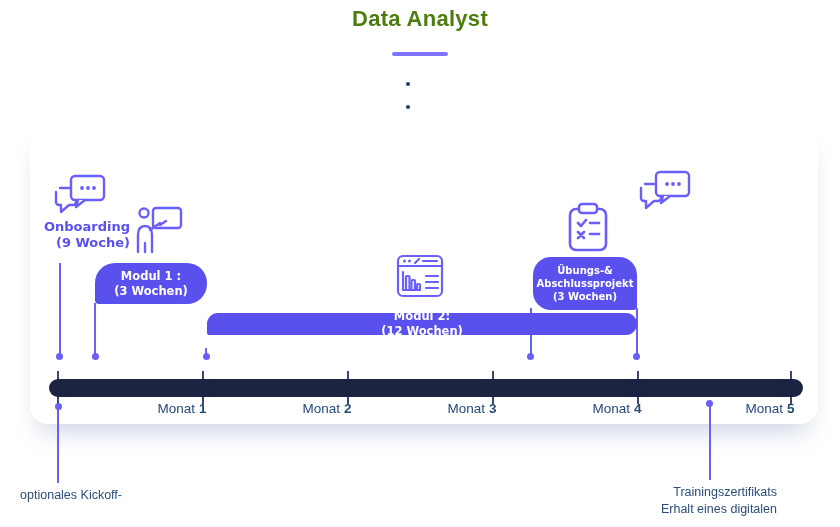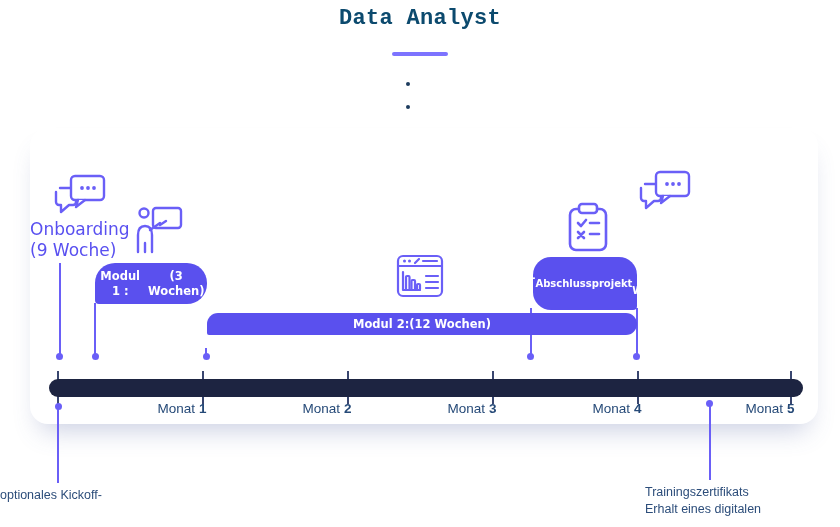--- a/index.html
+++ b/index.html
@@ -1,56 +1,56 @@
 <!DOCTYPE html>
 <html><head>
 <meta charset="utf-8">
 <style>
   html,body{margin:0;padding:0;background:#fff;}
   .stage{position:relative;width:840px;height:527px;background:#ffffff;overflow:hidden;
          font-family:"Liberation Sans",sans-serif;}
   
   .title{position:absolute;top:6px;left:0;width:100%;margin:0;text-align:center;
-         font-family:Liberation Mono, monospace;font-weight:bold;font-size:22px;
-         color:#0c4a6e;letter-spacing:.3px;}
+         font-family:Liberation Sans, sans-serif;font-weight:bold;font-size:22px;
+         color:#4d7c0f;letter-spacing:.3px;}
   .title-underline{position:absolute;top:52px;left:50%;transform:translateX(-50%);
          width:56px;height:4px;border-radius:2px;background:#7d73ff;}
   .bullets{position:absolute;top:72px;left:0;width:100%;display:flex;flex-direction:column;
          align-items:center;color:#1d3c5e;font-size:17px;}
   .bullet-row{display:flex;align-items:center;height:23px;}
   .bullet-dot{width:4px;height:4px;border-radius:50%;background:#1d3c5e;margin-right:24px;flex:0 0 auto;}
   
   .card{position:absolute;left:30px;top:128px;width:788px;height:296px;background:#fff;
         border-radius:18px;box-shadow:0 16px 26px -10px rgba(80,95,160,.30);}
   
   .icon{position:absolute;z-index:2;}
   .icon svg{display:block;}
   
-  .phase-label{position:absolute;z-index:2;text-align:left;font-family:"DejaVu Sans",sans-serif;
-        font-weight:normal;font-size:17px;line-height:1.25;color:#5950f0;}
+  .phase-label{position:absolute;z-index:2;text-align:right;font-family:"DejaVu Sans",sans-serif;
+        font-weight:bold;font-size:13px;line-height:1.25;color:#5950f0;}
   
   .pill{position:absolute;z-index:2;background:#5a50ee;color:#fff;
-        font-family:"DejaVu Sans",sans-serif;font-weight:bold;text-align:center;
-        display:flex;flex-direction:row;align-items:center;justify-content:center;line-height:1.3;}
+        font-family:"DejaVu Sans",sans-serif;font-weight:bold;text-align:right;
+        display:flex;flex-direction:column;align-items:center;justify-content:center;line-height:1.3;}
   #pill-modul1{left:95px;top:263px;width:112px;height:41px;border-radius:20px 20px 20px 4px;font-size:11.5px;}
   #pill-modul2{left:207px;top:313px;width:430px;height:22px;border-radius:22px 22px 22px 4px;font-size:11.5px;}
   #pill-project{left:533px;top:257px;width:104px;height:53px;border-radius:18px 18px 4px 18px;font-size:10px;}
   
   .connector{position:absolute;width:2px;background:#6a5ff7;z-index:1;}
   .cdot{position:absolute;width:7px;height:7px;border-radius:50%;background:#6a5ff7;z-index:1;}
   
   .bar{position:absolute;left:49px;top:379px;width:754px;height:18px;border-radius:9px;
        background:#1d2441;z-index:2;}
   .tick{position:absolute;top:371px;width:2px;height:33px;background:#39466f;z-index:1;}
   .month{position:absolute;top:401px;width:70px;text-align:center;font-size:13.5px;
          color:#264a78;z-index:2;}
   .month .w{margin-right:4px;}
   .month .n{font-weight:bold;}
   
-  .annotation{position:absolute;text-align:left;font-size:12.5px;line-height:1.35;color:#2c4d7a;}
+  .annotation{position:absolute;text-align:right;font-size:12.5px;line-height:1.35;color:#2c4d7a;}
   #annotation-kickoff{left:0;top:487px;width:122px;}
   #annotation-certificate{left:645px;top:484px;width:132px;}
 </style>
 </head>
 <body>
 
 <div class="stage">
 
   <h1 class="title">Data Analyst</h1>
   <div class="title-underline"></div>

